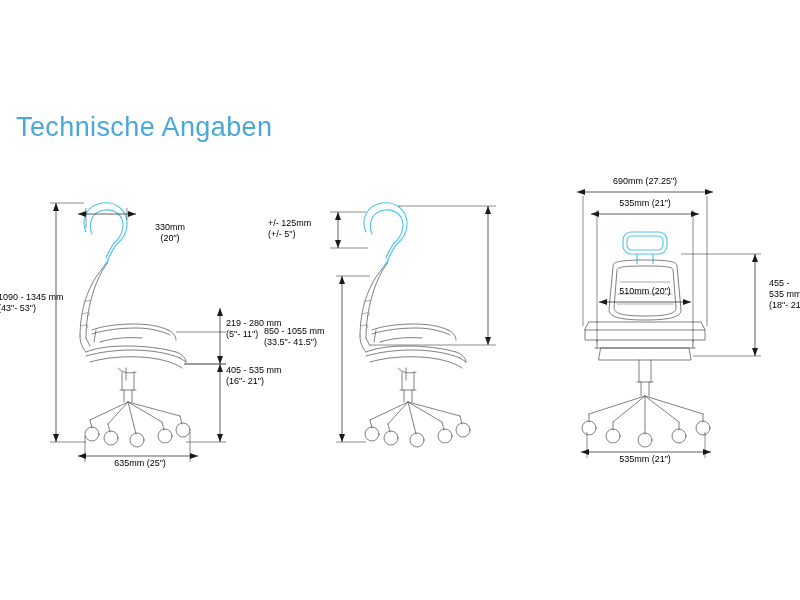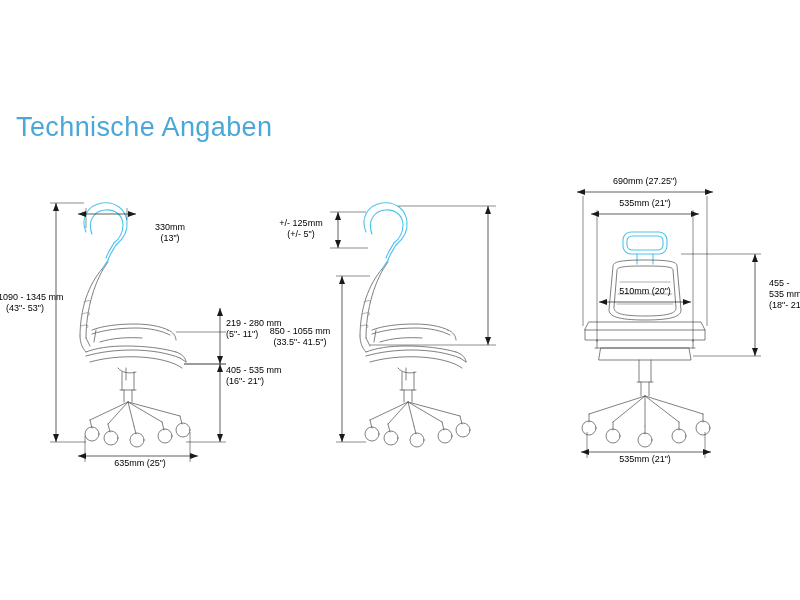--- a/index.html
+++ b/index.html
@@ -29,21 +29,21 @@
     position: absolute;
   }
   .dim {
     position: absolute;
     font-size: 9px;
     line-height: 11px;
     color: #000000;
     white-space: pre;
   }
   .dim.center { text-align: center; }
-  .dim.right { text-align: center; }
+  .dim.right { text-align: left; }
   svg { display: block; overflow: visible; }
   .ln { stroke: #1a1a1a; stroke-width: 0.7; fill: none; }
   .ext { stroke: #1a1a1a; stroke-width: 0.5; fill: none; }
   .chair { stroke: #555; stroke-width: 0.75; fill: none; stroke-linejoin: round; stroke-linecap: round; }
   .chair2 { stroke: #777; stroke-width: 0.6; fill: none; }
   .hl { stroke: #4ec3ec; stroke-width: 1.1; fill: none; stroke-linejoin: round; stroke-linecap: round; }
   .arrowhead { fill: #1a1a1a; }
 </style>
 </head>
 <body>
@@ -153,21 +153,21 @@
       <g>
         <line class="ext" x1="55" y1="246" x2="55" y2="272"></line>
         <line class="ext" x1="160" y1="242" x2="160" y2="272"></line>
         <line class="ln" x1="48" y1="266" x2="168" y2="266"></line>
         <polygon class="arrowhead" points="48,266 56,263 56,269"></polygon>
         <polygon class="arrowhead" points="168,266 160,263 160,269"></polygon>
       </g>
     </svg>
 
     <div class="dim center" style="left:105px; top:32px; width:70px;">330mm
-(13")</div>
+(20")</div>
     <div class="dim right" style="left:-32px; top:102px; width:54px;">1090 - 1345 mm
 (43"- 53")</div>
     <div class="dim" style="left:196px; top:128px; width:76px;">219 - 280 mm
 (5"- 11")</div>
     <div class="dim" style="left:196px; top:175px; width:76px;">405 - 535 mm
 (16"- 21")</div>
     <div class="dim center" style="left:60px; top:268px; width:100px;">635mm (25")</div>
   </div>
 
   <div class="diagram" style="left:310px; top:190px; width:250px; height:280px;">

